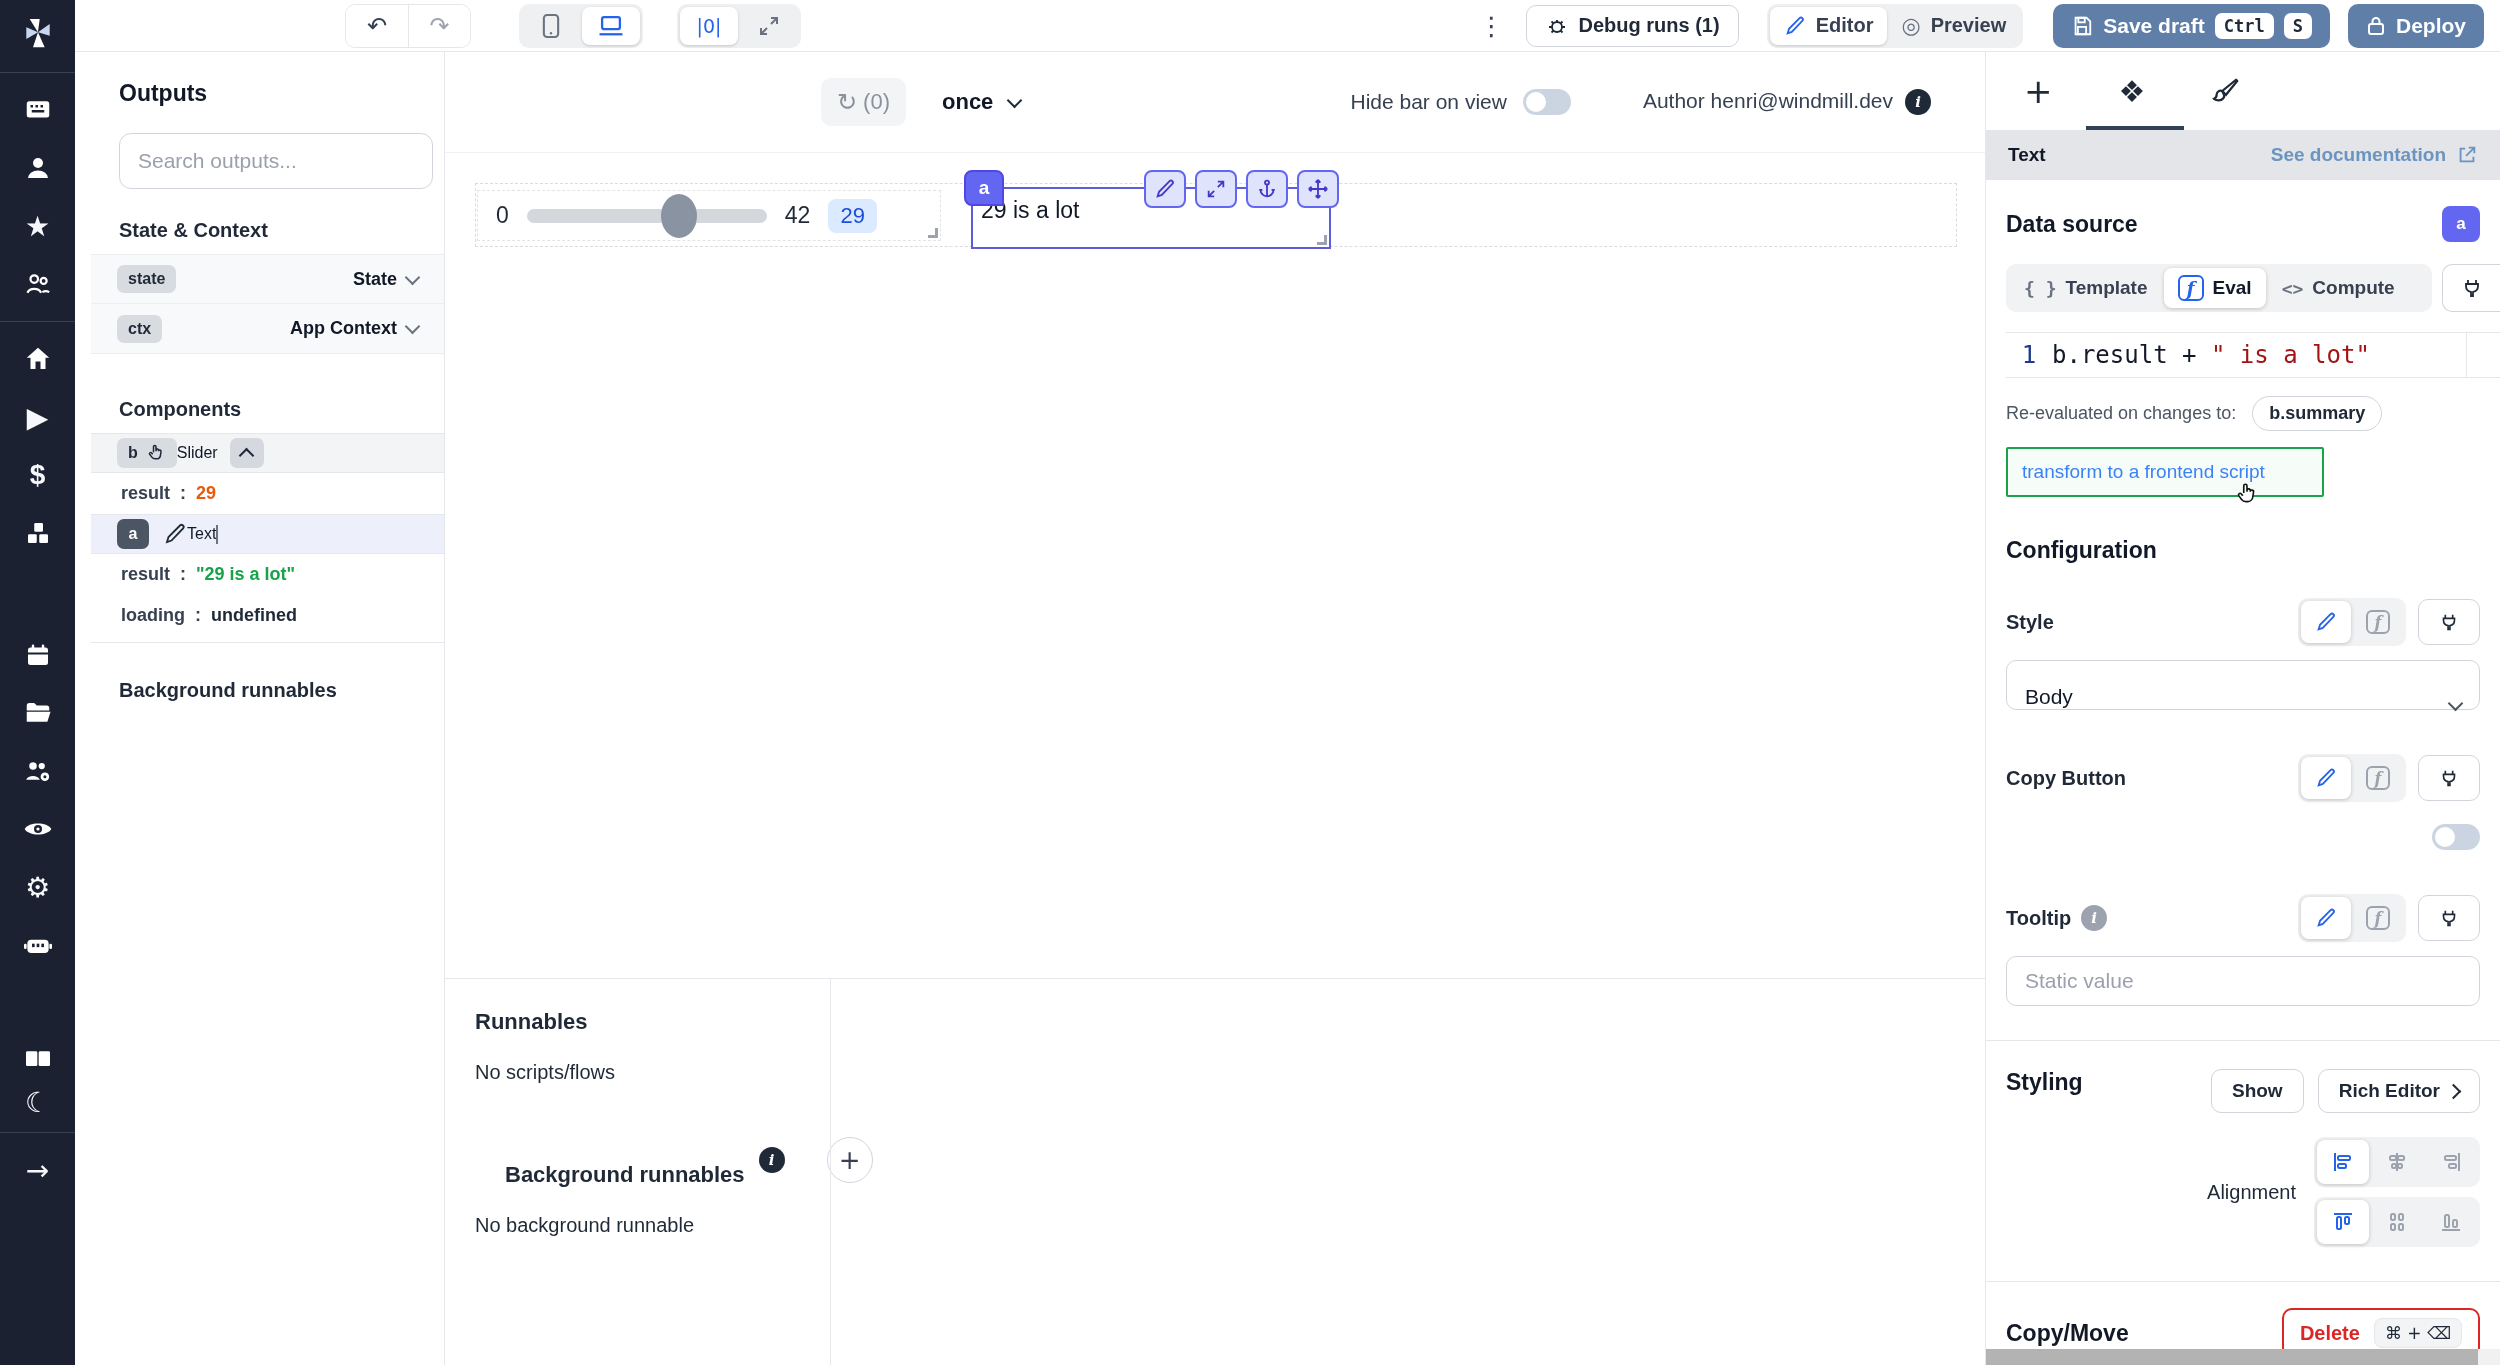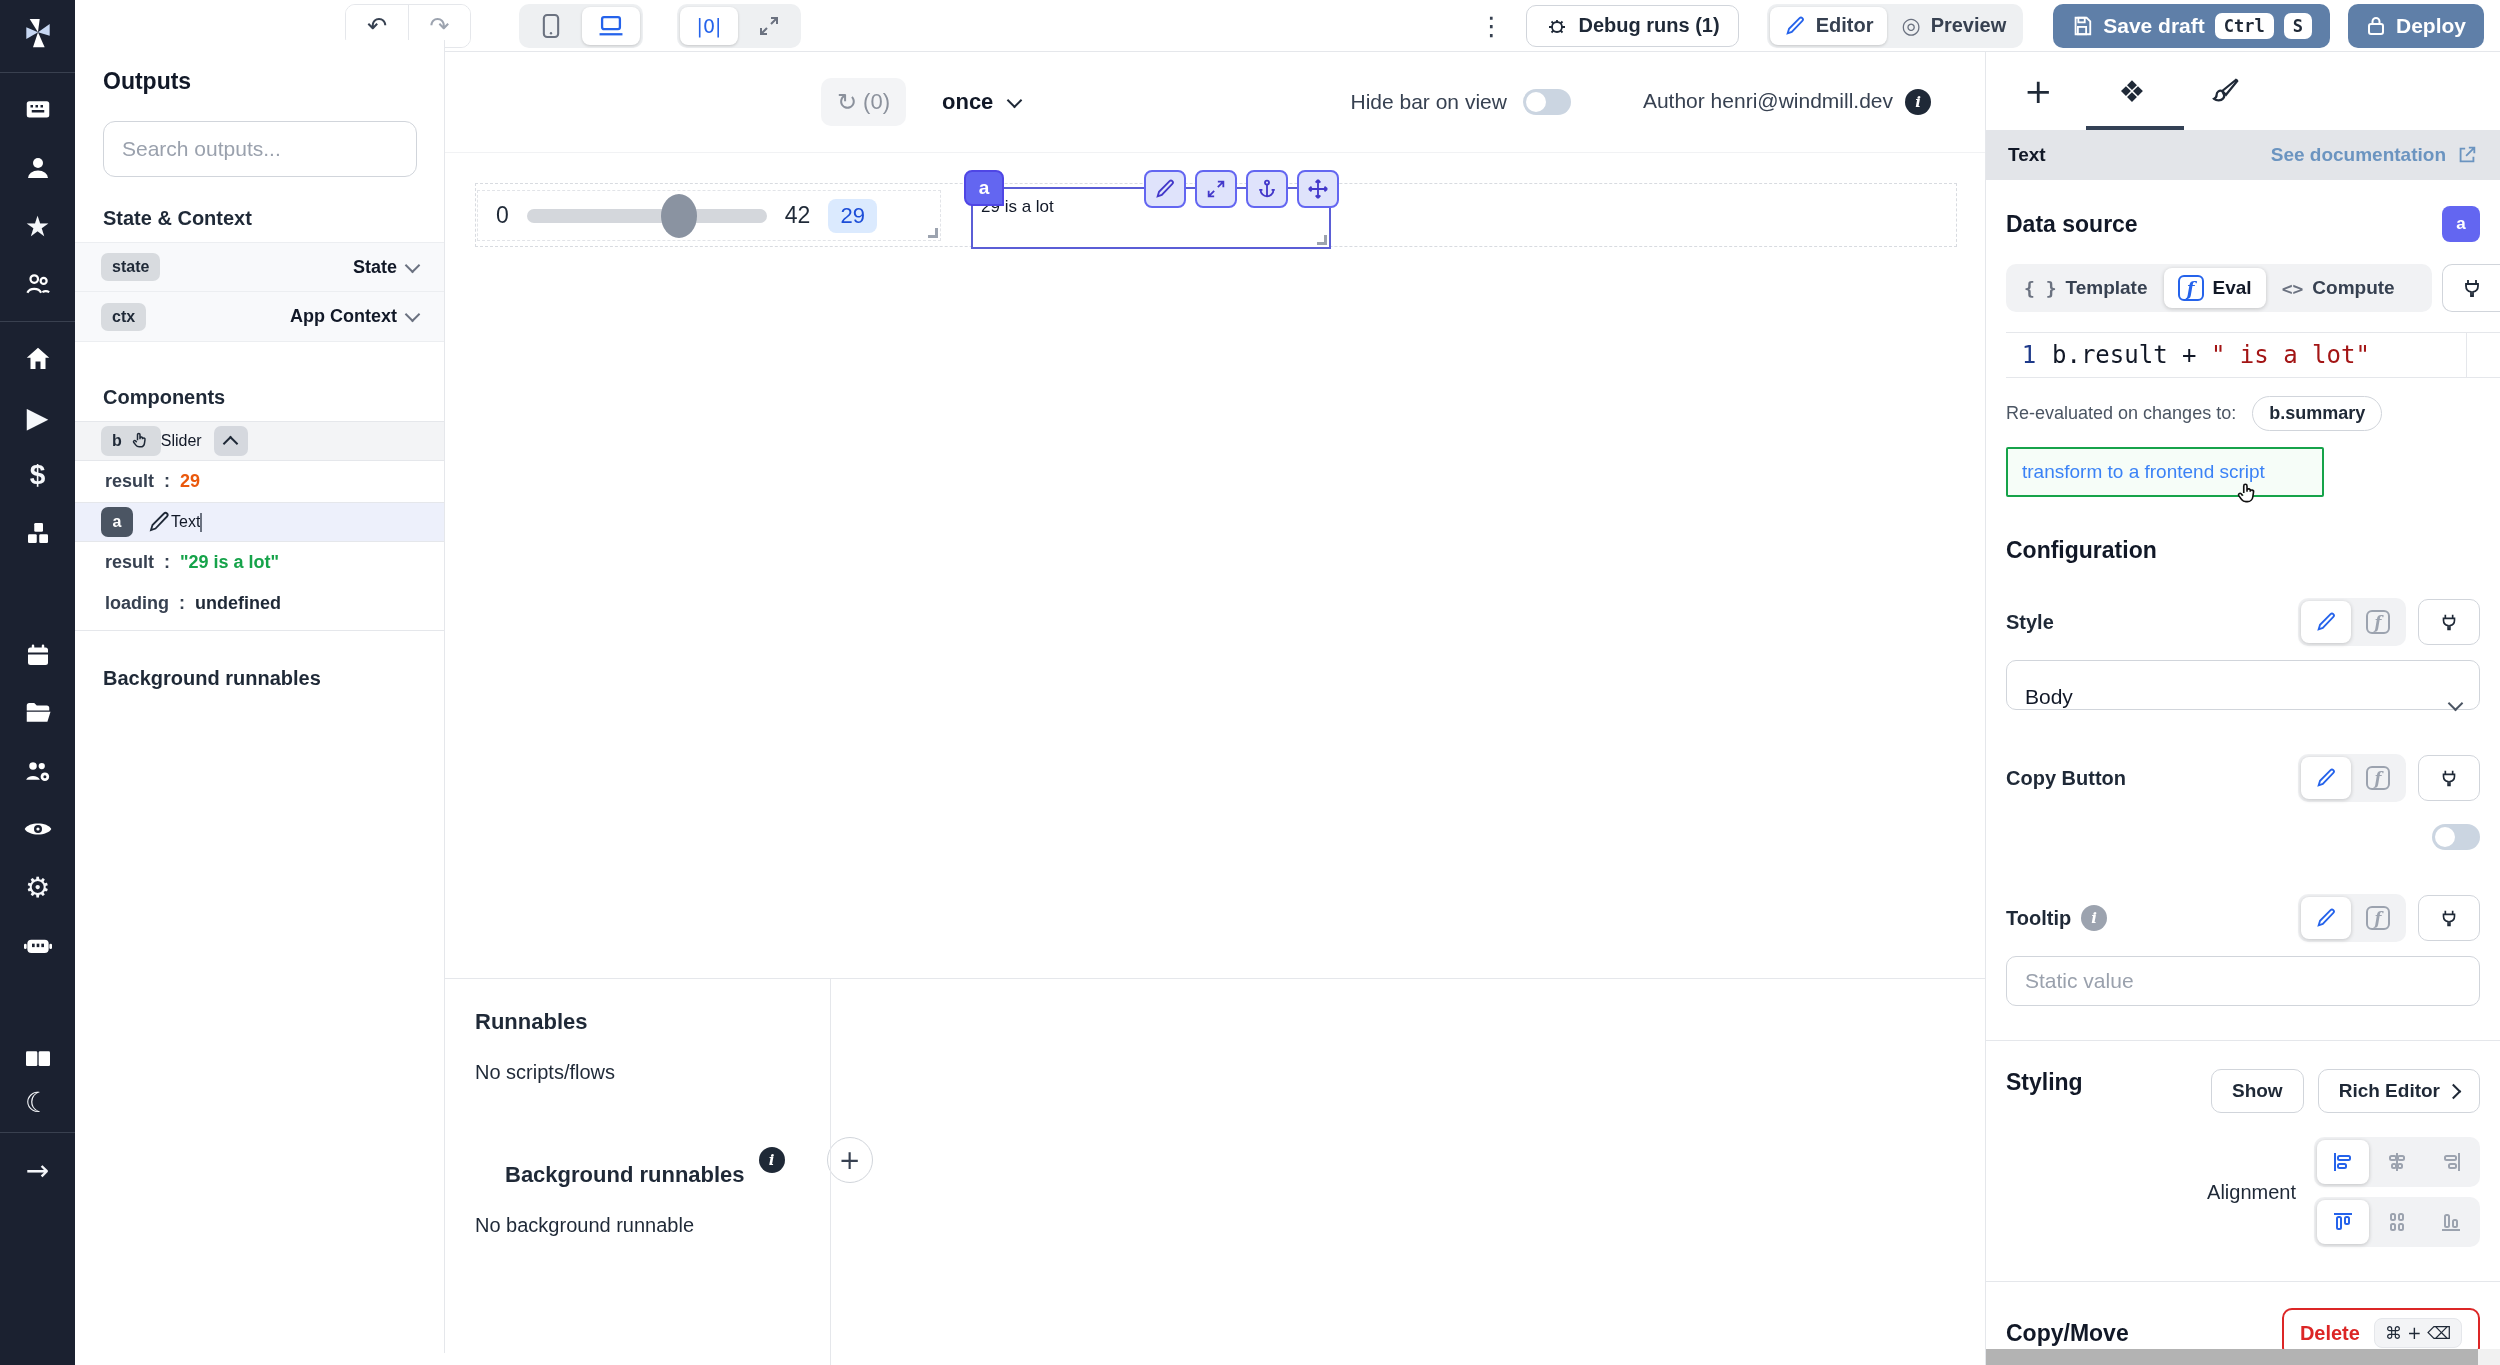--- a/index.html
+++ b/index.html
@@ -25,21 +25,21 @@
   .seg-btn { width:58px; height:38px; display:flex; align-items:center; justify-content:center; border-radius:8px; color:#4b5563; cursor:pointer; }
   .seg-btn.active { background:#fff; box-shadow:0 1px 3px rgba(0,0,0,.18); color:#2563eb; }
   .menu-dots { margin-left:auto; font-size:26px; color:#374151; width:40px; text-align:center; cursor:pointer; }
   .pill-btn { display:flex; align-items:center; gap:10px; border:1px solid #d1d5db; background:#fff; border-radius:10px; height:42px; padding:0 18px; font-size:20px; font-weight:700; color:#1f2937; cursor:pointer; white-space:nowrap; }
   .mode-group { display:flex; background:#eef0f2; border-radius:10px; padding:3px; }
   .mode-btn { display:flex; align-items:center; gap:10px; height:38px; padding:0 14px; border-radius:8px; font-size:20px; font-weight:700; color:#374151; cursor:pointer; }
   .mode-btn.active { background:#fff; box-shadow:0 1px 3px rgba(0,0,0,.18); }
   .blue-btn { display:flex; align-items:center; gap:10px; background:#5f7fa8; color:#fff; border-radius:10px; height:44px; padding:0 18px; font-size:21px; font-weight:700; cursor:pointer; white-space:nowrap; }
   kbd.kc { background:#fff; color:#1f2937; border-radius:7px; padding:3px 9px; font-family:"DejaVu Sans Mono", monospace; font-size:17px; font-weight:700; }
   
-  #outputs { position:absolute; left:75px; top:40px; width:370px; height:1313px; background:#fff; border-right:1px solid #e5e7eb; }
+  #outputs { position:absolute; left:75px; top:52px; width:370px; height:1313px; background:#fff; border-right:1px solid #e5e7eb;padding-left:16px; }
   #outputs h1 { font-size:23px; font-weight:700; margin:28px 0 0 28px; color:#111827; }
   #search-outputs { margin:26px 28px 0 28px; width:314px; height:56px; border:1px solid #d1d5db; border-radius:12px; padding:0 18px; font-size:21px; color:#111827; outline:none; font-family:"Liberation Sans",sans-serif; }
   #search-outputs::placeholder { color:#9aa1ad; }
   .sec-head { font-size:20px; font-weight:700; color:#1f2937; margin:30px 0 12px 28px; }
   .o-row { height:50px; display:flex; align-items:center; padding:0 26px; background:#f8f9fb; border-top:1px solid #eceef1; border-bottom:1px solid #eceef1; cursor:pointer; }
   .o-row + .o-row { border-top:none; }
   .badge-gray { background:#d8dbdf; color:#1f2937; font-size:16px; font-weight:700; border-radius:7px; padding:5px 11px; display:inline-flex; align-items:center; gap:8px; }
   .o-row .rlabel { margin-left:auto; font-size:18px; font-weight:700; color:#111827; display:flex; align-items:center; gap:10px; }
   .chev { width:11px; height:11px; border-right:2.5px solid #374151; border-bottom:2.5px solid #374151; transform:rotate(45deg); margin-top:-4px; }
   .chev.up { transform:rotate(-135deg); margin-top:6px; }
@@ -64,21 +64,21 @@
   .author { margin-left:72px; margin-right:54px; display:flex; align-items:flex-start; gap:12px; font-size:21px; color:#374151; }
   .info-dot { width:26px; height:26px; border-radius:50%; background:#1f2937; color:#fff; font-size:15px; font-weight:700; display:flex; align-items:center; justify-content:center; font-family:"DejaVu Serif", serif; font-style:italic; }
   .grid-row { position:absolute; left:30px; top:131px; width:1482px; height:64px; border:1.5px dashed #d8dbe0; }
   .slider-cell { position:absolute; left:32px; top:138px; width:464px; height:51px; background:#fff; border:1.5px dashed #e2e4e8; display:flex; align-items:center; padding:0 18px; gap:18px; }
   .slider-cell .num { font-size:23px; color:#1f2937; }
   .slider-track { width:240px; height:14px; background:#d4d7dc; border-radius:7px; position:relative; }
   .slider-knob { position:absolute; left:152px; top:50%; transform:translate(-50%,-50%); width:36px; height:44px; border-radius:50%; background:#8a93a1; cursor:pointer; }
   .val-chip { background:#dbeafe; color:#1d4ed8; font-size:22px; border-radius:8px; padding:4px 12px; }
   .corner { position:absolute; right:2px; bottom:2px; width:10px; height:10px; border-right:3px solid #9ca3af; border-bottom:3px solid #9ca3af; cursor:nwse-resize; }
   .text-comp { position:absolute; left:526px; top:135px; width:360px; height:62px; background:#fff; border:2px solid #5b5ed6; }
-  .text-comp .content { font-size:17px; color:#111827; padding:8px 0 0 8px; }
+  .text-comp .content { font-size:23px; color:#111827; padding:8px 0 0 8px; }
   .comp-id-badge { position:absolute; left:519px; top:118px; width:40px; height:36px; background:#6366f1; border:2px solid #4f46e5; border-radius:8px 8px 0 8px; color:#fff; font-size:19px; font-weight:700; display:flex; align-items:center; justify-content:center; z-index:3; }
   .comp-toolbar { position:absolute; left:699px; top:118px; display:flex; gap:9px; z-index:3; }
   .ct-btn { width:42px; height:38px; background:#dfe3fb; border:2px solid #6366f1; border-radius:8px; color:#4338ca; display:flex; align-items:center; justify-content:center; cursor:pointer; }
   
   #bottom-panel { position:absolute; left:445px; top:978px; width:1540px; height:387px; background:#fff; border-top:1px solid #e5e7eb; }
   #bottom-panel .vdiv { position:absolute; left:385px; top:0; bottom:0; width:1px; background:#e5e7eb; }
   #bottom-panel h2 { font-size:22px; font-weight:700; color:#1f2937; margin:30px 0 0 30px; }
   #bottom-panel .muted { font-size:20px; color:#1f2937; margin:26px 0 0 30px; }
   .bg-run-row { display:flex; align-items:center; gap:14px; margin:48px 0 0 30px; }
   .bg-run-row h2 { margin:0; }

